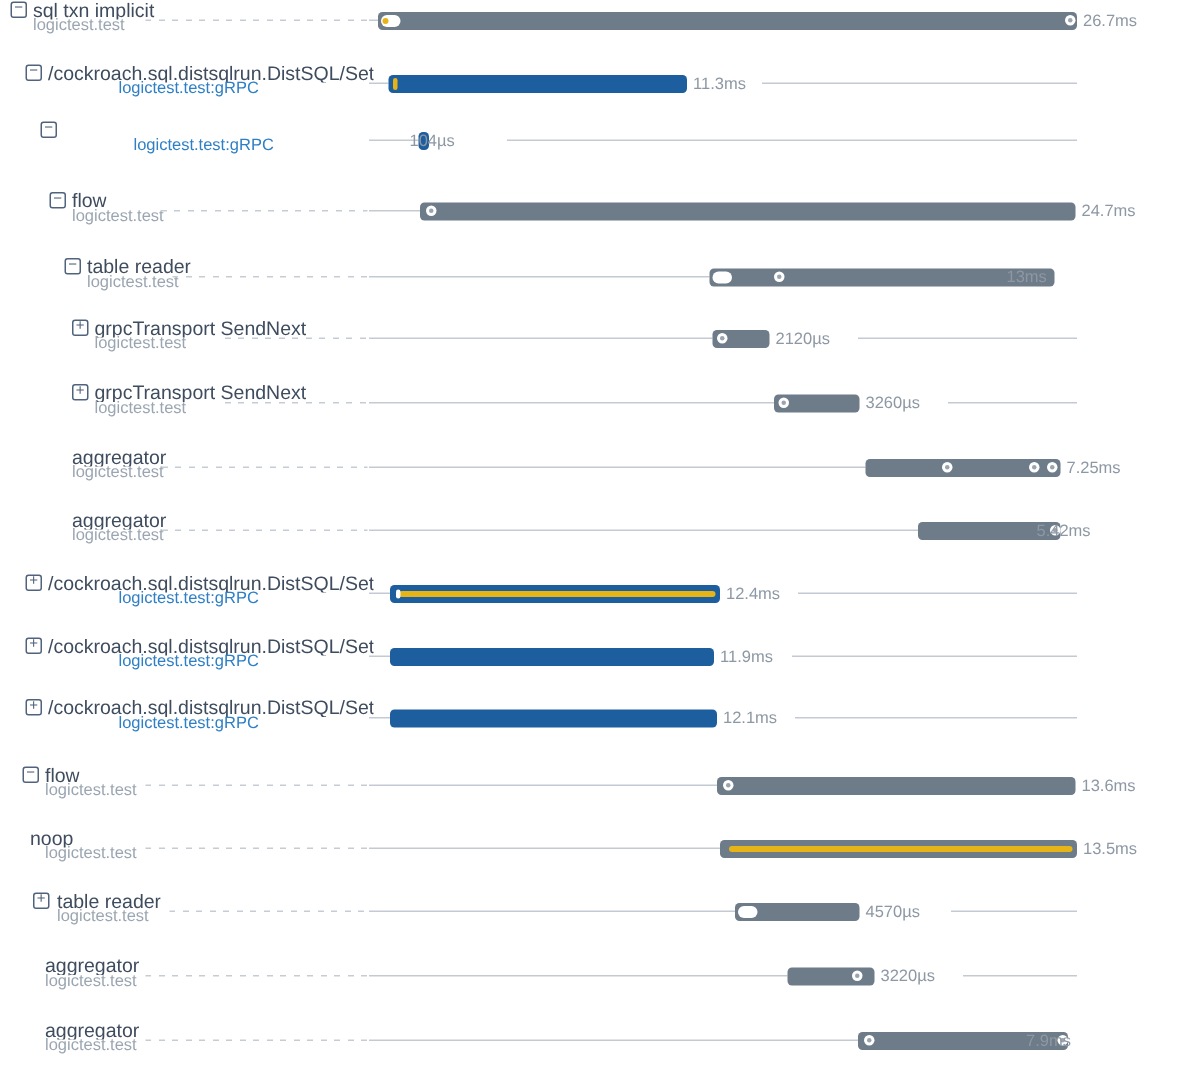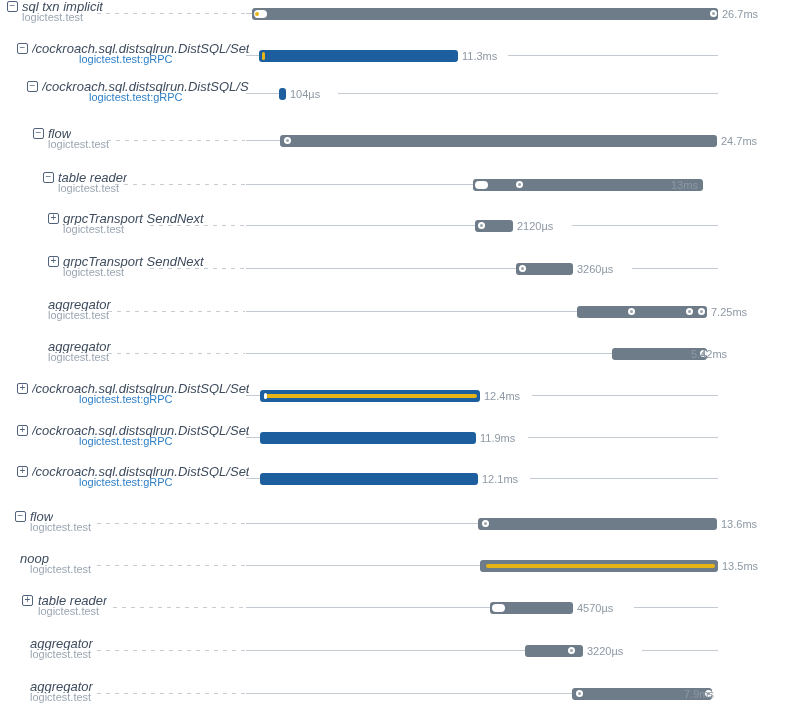--- a/index.html
+++ b/index.html
@@ -3,21 +3,21 @@
 <meta charset="utf-8">
 <style>
   html,body{margin:0;padding:0;background:#fff;}
   body{font-family:"Liberation Sans",sans-serif;}
   #vp{position:relative;width:786px;height:714px;overflow:hidden;background:#fff;}
   .row{position:absolute;left:0;width:786px;height:30px;}
   .toggle{position:absolute;top:1px;width:11px;height:11px;box-sizing:border-box;
     border:1px solid #51627c;border-radius:2px;color:#51627c;font-size:10px;
     line-height:8px;text-align:center;cursor:pointer;}
   .title{position:absolute;top:0;font-size:13px;line-height:13px;color:#3e4c5e;
-    white-space:nowrap;overflow:hidden;font-style:italic;}
+    white-space:nowrap;overflow:hidden;}
   .sub{position:absolute;top:12px;font-size:11px;line-height:11px;color:#9ba6b2;white-space:nowrap;}
   .sub.grpc{color:#2e7fc6;margin-left:47px;}
   .dash{position:absolute;top:13px;height:1px;
     background:repeating-linear-gradient(90deg,#c5ccd4 0 4px,transparent 4px 9px);}
   .lead,.trail{position:absolute;top:13px;height:1px;background:#c3cad2;}
   .bar{position:absolute;top:8px;height:12px;border-radius:3px;}
   .bar.gray{background:#6e7b88;}
   .bar.blue{background:#1d5f9e;}
   .stripe{position:absolute;left:6px;right:3px;top:4px;height:4px;border-radius:2px;background:#e7b417;}
   .dur{position:absolute;top:9px;font-size:11px;line-height:11px;color:#8d98a4;white-space:nowrap;}
@@ -50,25 +50,24 @@
       <span class="title" style="left: 32px; max-width: 223px;">/cockroach.sql.distsqlrun.DistSQL/Set</span>
       <span class="sub grpc" style="left: 32px;">logictest.test:gRPC</span>
       <div class="lead" style="left: 246px; width: 13px;"></div>
       <div class="bar blue" style="left: 259px; width: 199px;"></div>
       <div class="m-tick-y" style="left: 262px;"></div>
       <span class="dur" style="left: 462px;">11.3ms</span>
       <div class="trail" style="left: 508px; width: 210px;"></div>
     </div>
     <div class="row" style="top: 80px;">
       <span class="toggle" style="left: 27px;">−</span>
-      <span class="title" style="left: 42px; max-width: 213px;">/cockroach.sql.distsqlrun.DistSQL/S</span>
       <span class="sub grpc" style="left: 42px;">logictest.test:gRPC</span>
       <div class="lead" style="left: 246px; width: 33px;"></div>
       <div class="bar blue" style="left: 279px; width: 7px;"></div>
-      <span class="dur" style="left: 290px;">104µs</span>
+      <span class="dur" style="left: 273px;">104µs</span>
       <div class="trail" style="left: 338px; width: 380px;"></div>
     </div>
     <div class="row" style="top: 127px;">
       <span class="toggle" style="left: 33px;">−</span>
       <span class="title" style="left: 48px; max-width: 207px;">flow</span>
       <span class="sub" style="left: 48px;">logictest.test</span>
       <div class="dash" style="left: 107px; width: 138px;"></div>
       <div class="lead" style="left: 246px; width: 34px;"></div>
       <div class="bar gray" style="left: 280px; width: 437px;"></div>
       <div class="m-dot" style="left: 284px;"></div>

